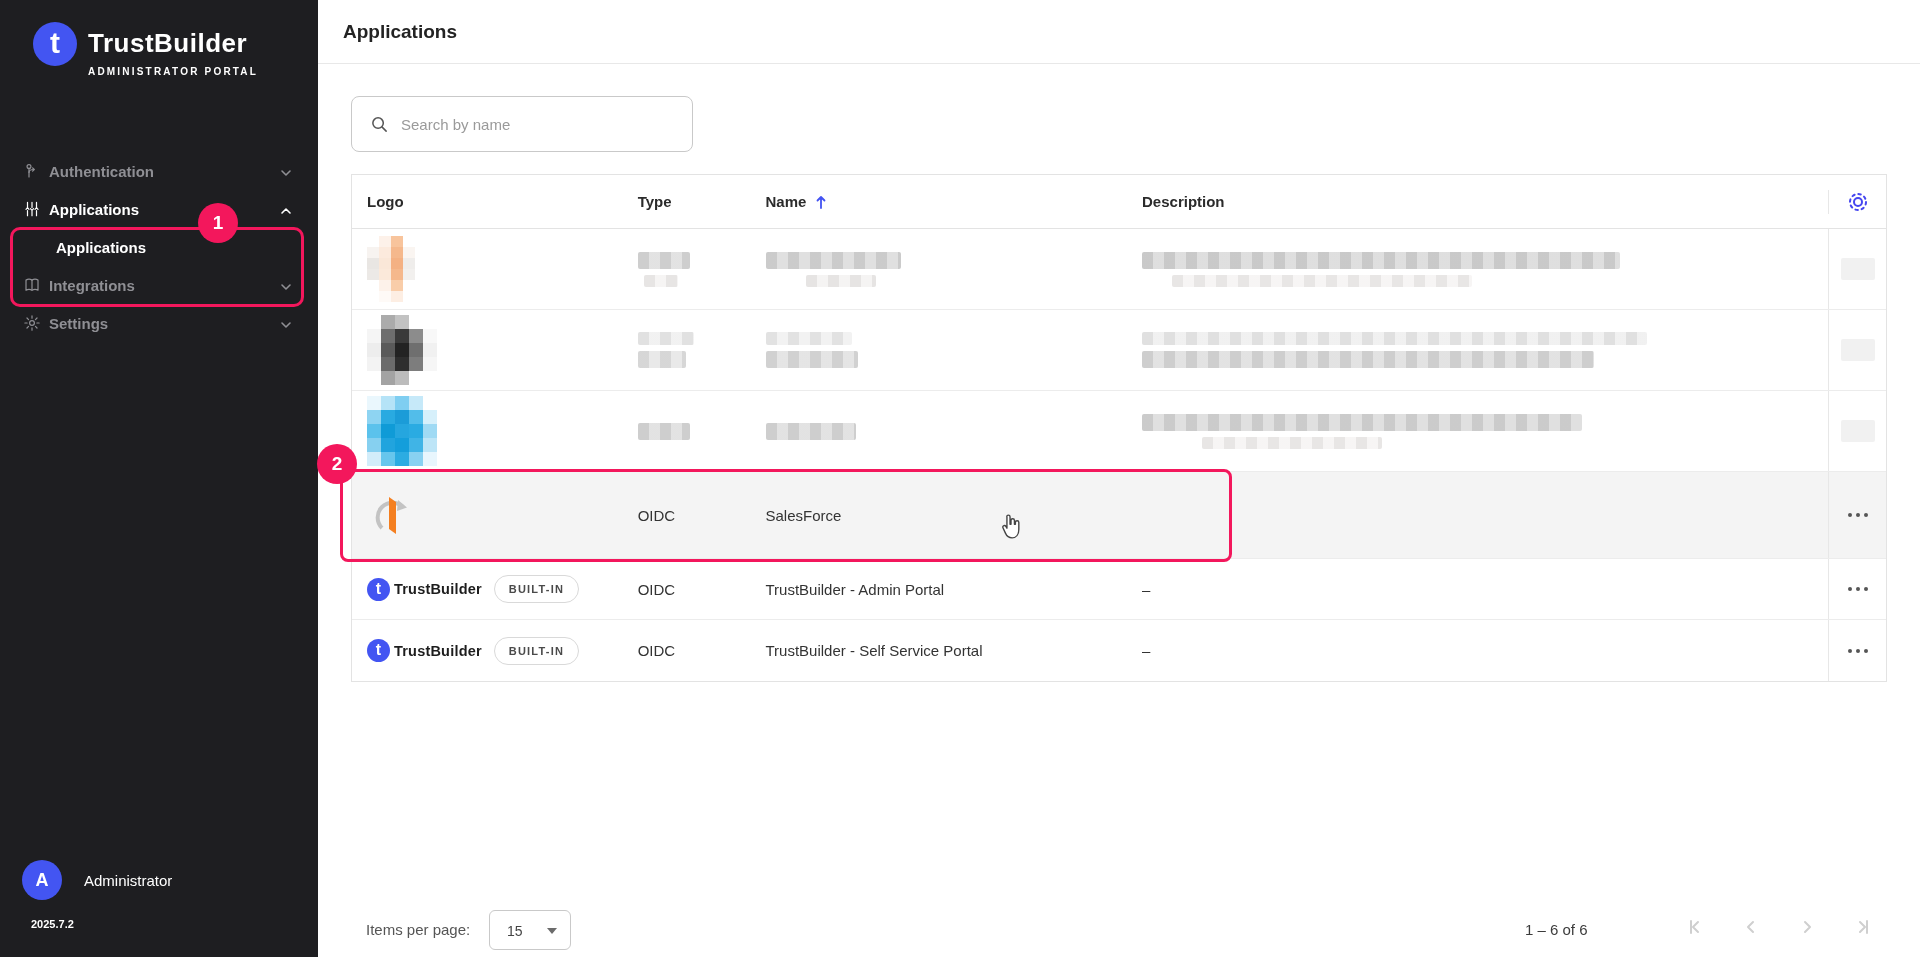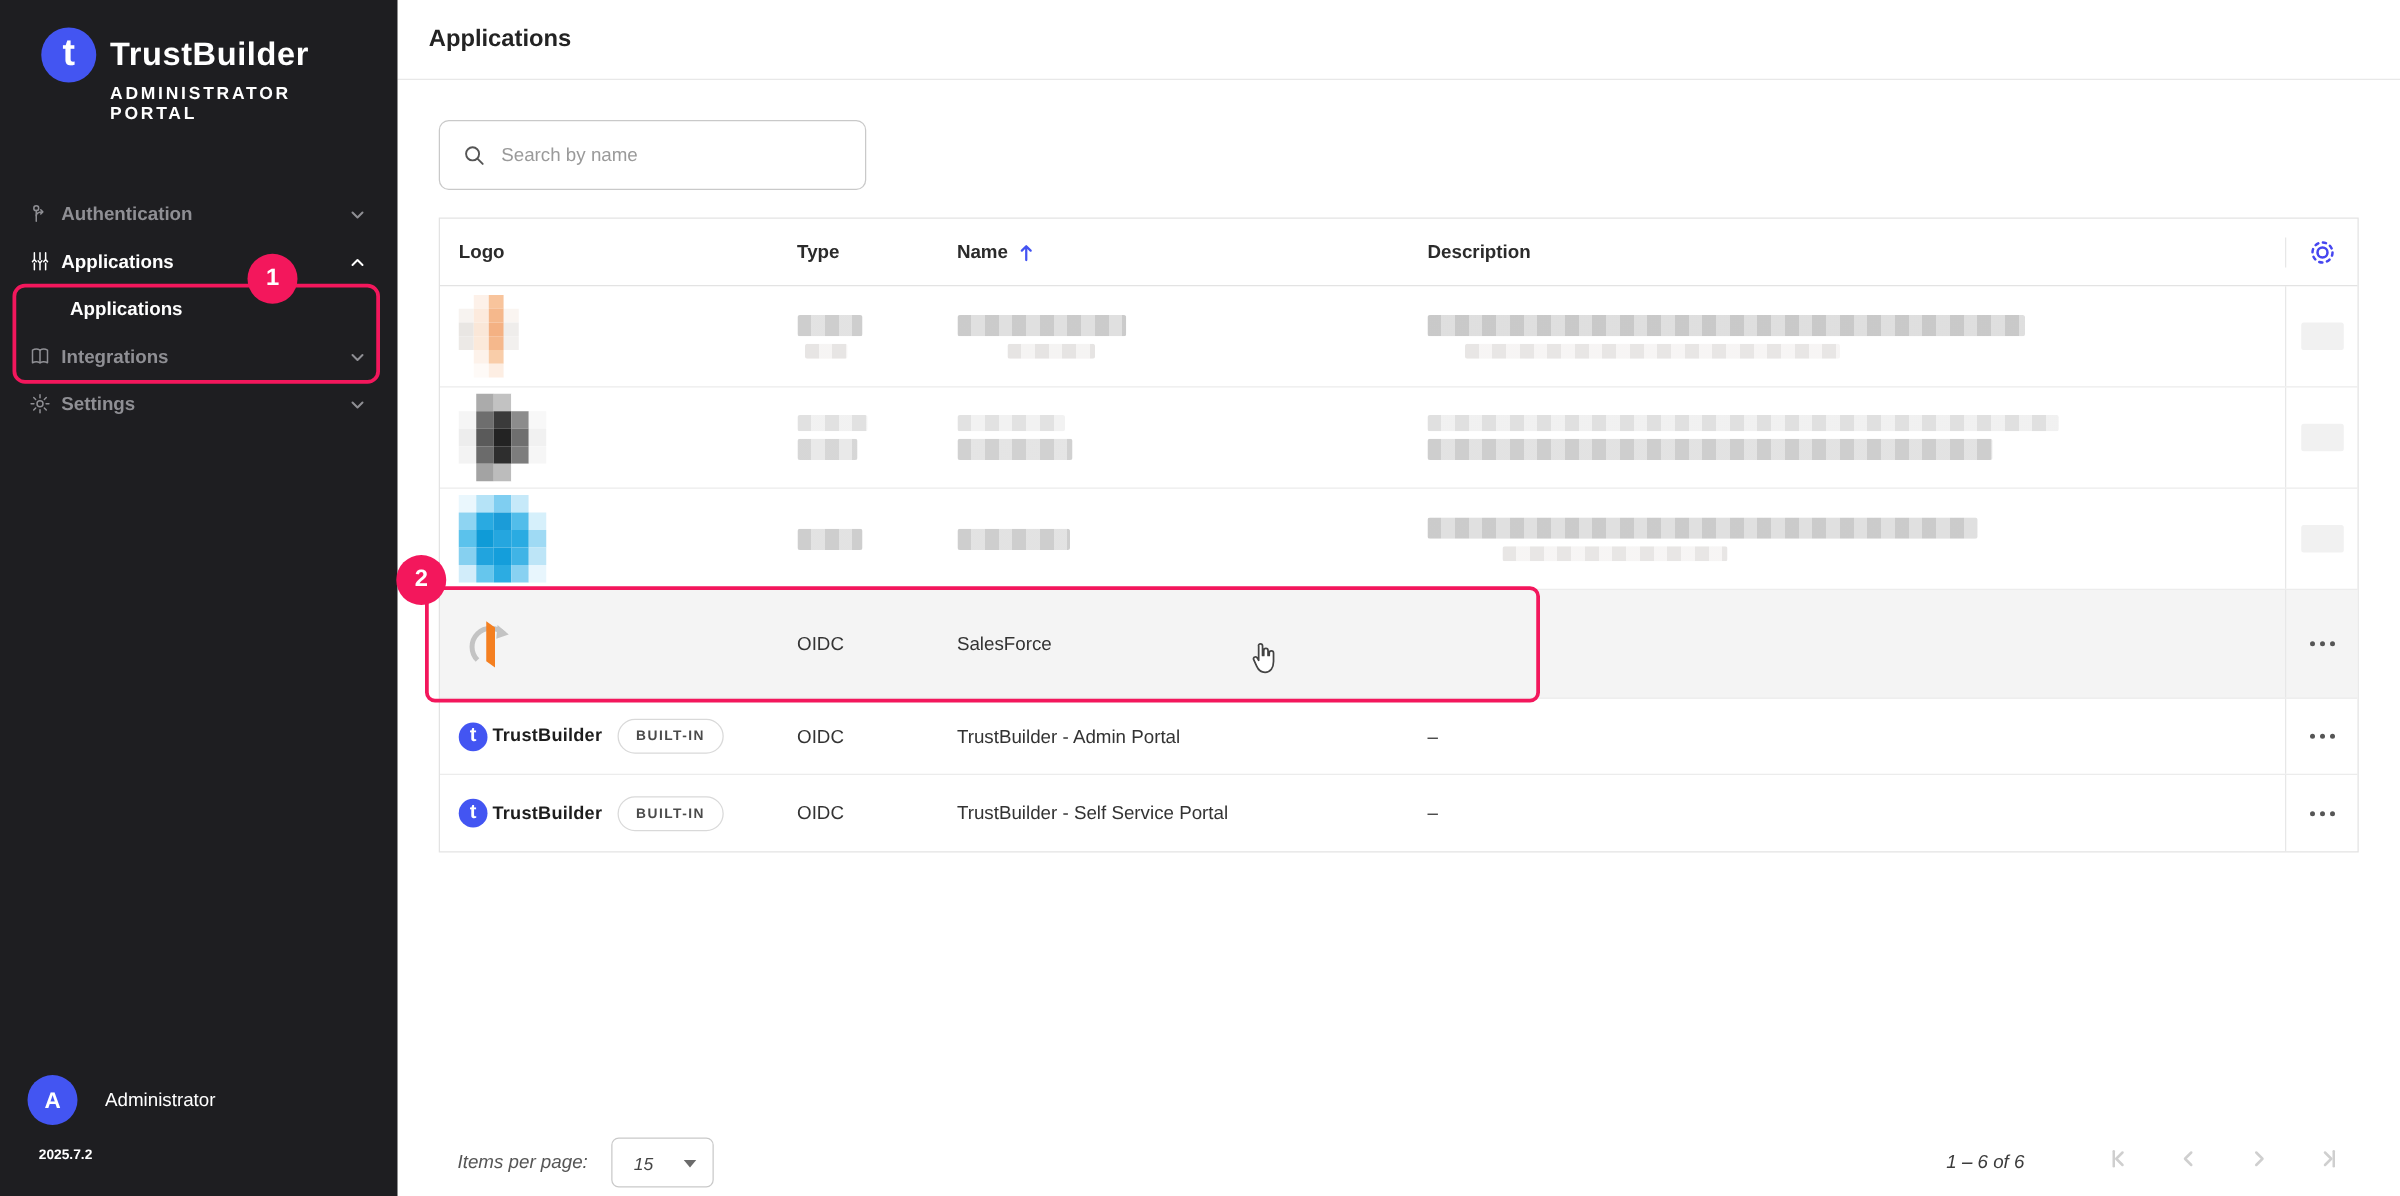--- a/index.html
+++ b/index.html
@@ -6,21 +6,21 @@
   html,body { width:1920px; height:957px; overflow:hidden; background:#fff;
     font-family:"Liberation Sans", sans-serif; }
 
   
   .sidebar { position:absolute; left:0; top:0; width:318px; height:957px;
     background:#1e1e21; color:#8f8f94; z-index:5; }
   .brand { position:absolute; left:33px; top:22px; width:260px; }
   .brand-circle { position:absolute; left:0; top:0; width:44px; height:44px; border-radius:50%;
     background:#4355f2; color:#fff; font-weight:bold; font-size:30px; text-align:center; line-height:42px; }
   .brand-name { position:absolute; left:55px; top:6px; color:#fff; font-size:26px; font-weight:bold; letter-spacing:0.5px; }
-  .brand-sub { position:absolute; left:55px; top:44px; color:#fff; font-size:14px; font-weight:bold; letter-spacing:2.2px; }
+  .brand-sub { position:absolute; left:55px; top:44px; color:#fff; font-size:10px; font-weight:bold; letter-spacing:2.2px; }
 
   .nav { position:absolute; left:0; top:152px; width:318px; }
   .nav-item { position:relative; height:38px; display:flex; align-items:center; cursor:pointer; }
   .nav-item .nico { position:absolute; left:23px; width:18px; height:18px; display:flex; align-items:center; }
   .nav-item .nlabel { position:absolute; left:49px; font-size:15px; font-weight:600; }
   .nav-item .chev { position:absolute; right:26px; width:12px; height:12px; }
   .nav-item.active { color:#fff; }
   .nav-sub { position:relative; height:38px; display:flex; align-items:center; cursor:pointer; }
   .nav-sub .nlabel { position:absolute; left:56px; font-size:15px; font-weight:700; color:#fff; }
   svg.stroke { stroke:currentColor; fill:none; stroke-width:1.6; stroke-linecap:round; stroke-linejoin:round; }
@@ -83,28 +83,28 @@
     font-weight:bold; font-size:16px; text-align:center; line-height:22px; }
   .tb-mini-name { margin-left:4px; font-size:14.5px; font-weight:bold; color:#1d1d1d; letter-spacing:0.2px; }
   .builtin-pill { margin-left:12px; border:1px solid #d9d9d9; border-radius:16px; padding:7px 14px;
     font-size:11px; font-weight:bold; letter-spacing:1.2px; color:#4a4a4a; background:#fff; }
 
   .ellipsis-btn { display:flex; gap:4px; cursor:pointer; padding:6px; }
   .ellipsis-btn .dot { width:4px; height:4px; border-radius:50%; background:#555; }
   .action-blur { width:34px; height:22px; border-radius:2px; background:#f1f1f1; }
 
   
-  .pagination { position:absolute; left:351px; top:905px; width:1536px; height:50px;font-style:italic; }
+  .pagination { position:absolute; left:351px; top:905px; width:1536px; height:50px; }
   .ipp-label { position:absolute; left:15px; top:16px; font-size:15px; color:#555; }
   .ipp-select { position:absolute; left:138px; top:5px; width:82px; height:40px; border:1px solid #c9c9c9;
     border-radius:6px; background:#fff; cursor:pointer; }
   .ipp-value { position:absolute; left:17px; top:12px; font-size:14px; color:#444; }
   .ipp-caret { position:absolute; right:13px; top:17px; width:0; height:0;
     border-left:5px solid transparent; border-right:5px solid transparent; border-top:6px solid #6b6b6b; }
-  .range-label { position:absolute; left:1206px; top:16px; font-size:15px; color:#3c3c3c; }
+  .range-label { position:absolute; left:1174px; top:16px; font-size:15px; color:#3c3c3c; }
   .pager { position:absolute; left:1330px; top:8px; display:flex; gap:28px; }
   .pager .pbtn { width:28px; height:28px; display:flex; align-items:center; justify-content:center; cursor:default; }
 
   
   .cursor { position:absolute; left:998px; top:513px; z-index:30; pointer-events:none; }
 </style>
 </head>
 <body>
 
 <div class="sidebar">

